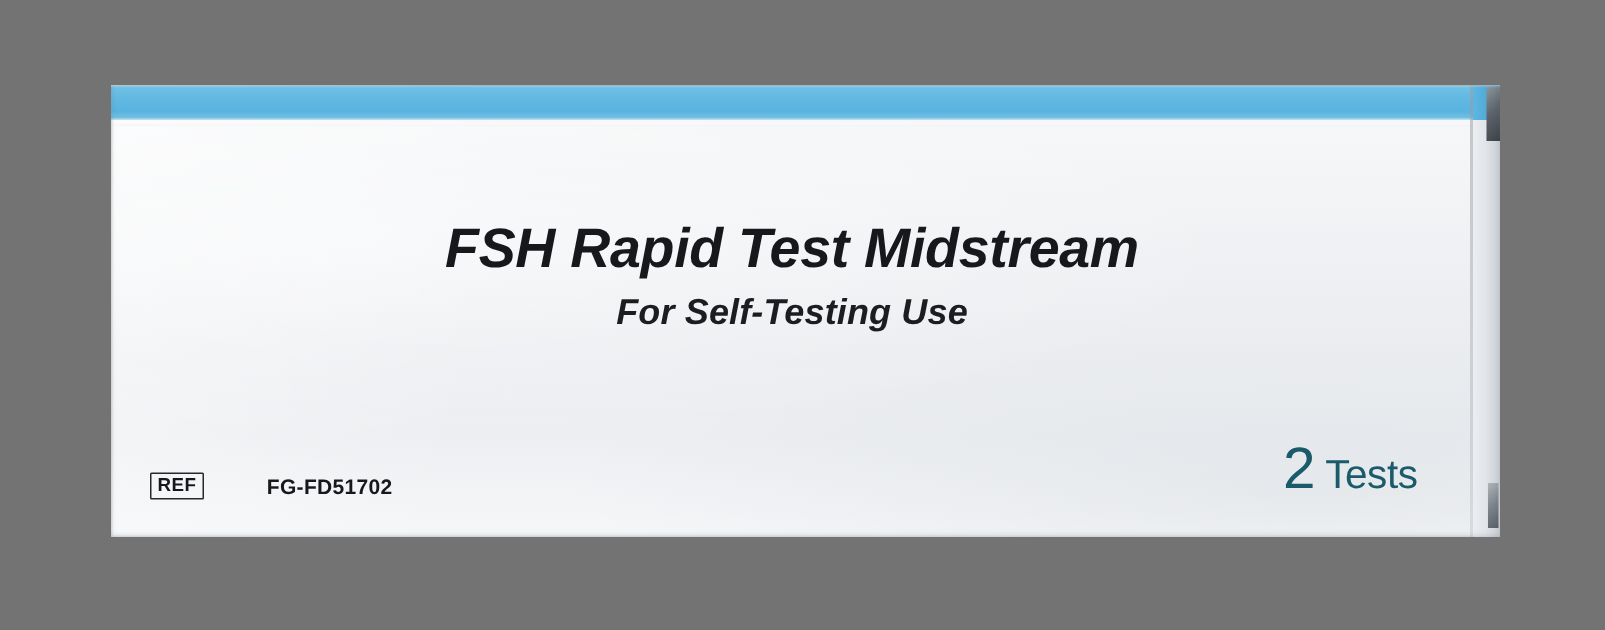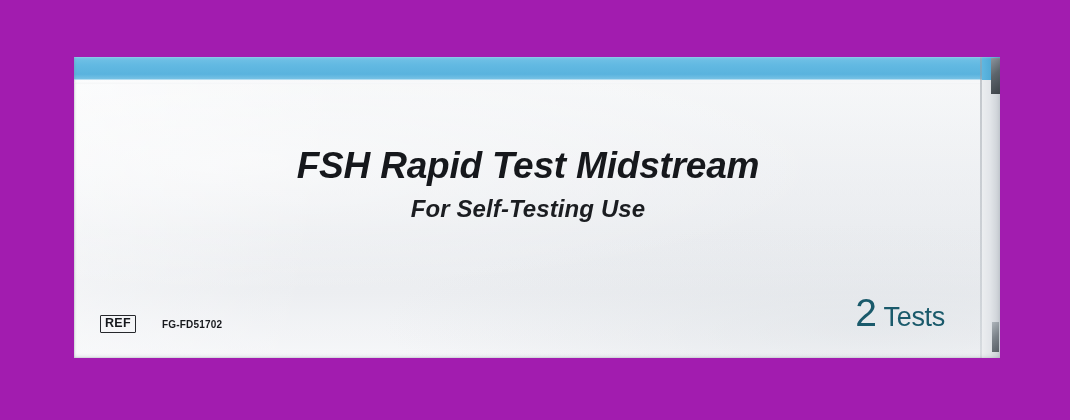--- a/index.html
+++ b/index.html
@@ -11,21 +11,21 @@
     width: 1070px;
     height: 420px;
     overflow: hidden;
     font-family: "Liberation Sans", sans-serif;
     position: relative;
   }
 
   #scene {
     position: absolute;
     inset: 0;
-    background: #a21caf;
+    background: #737373;
   }
 
   
   #product-box {
     position: absolute;
     left: 74px;
     top: 57px;
     width: 926px;
     height: 301px;
     background:
@@ -122,34 +122,34 @@
     bottom: 0;
     height: 80px;
   }
 
   #ref-group {
     position: absolute;
     left: 26px;
     top: 37px;
     display: flex;
     align-items: center;
-    gap: 11px;
+    gap: 27px;
   }
   #ref-badge {
     border: 1.6px solid #26282c;
     border-radius: 1px;
     padding: 1px 4px 2px 4px;
     font-size: 12.5px;
     font-weight: bold;
     letter-spacing: 0.3px;
     color: #16181c;
     line-height: 1.05;
   }
   #ref-code {
-    font-size: 10px;
+    font-size: 14px;
     font-weight: bold;
     letter-spacing: 0.2px;
     color: #16181c;
     padding-left: 15px;
   }
 
   #contents-group {
     position: absolute;
     left: 220px;
     top: 38px;

